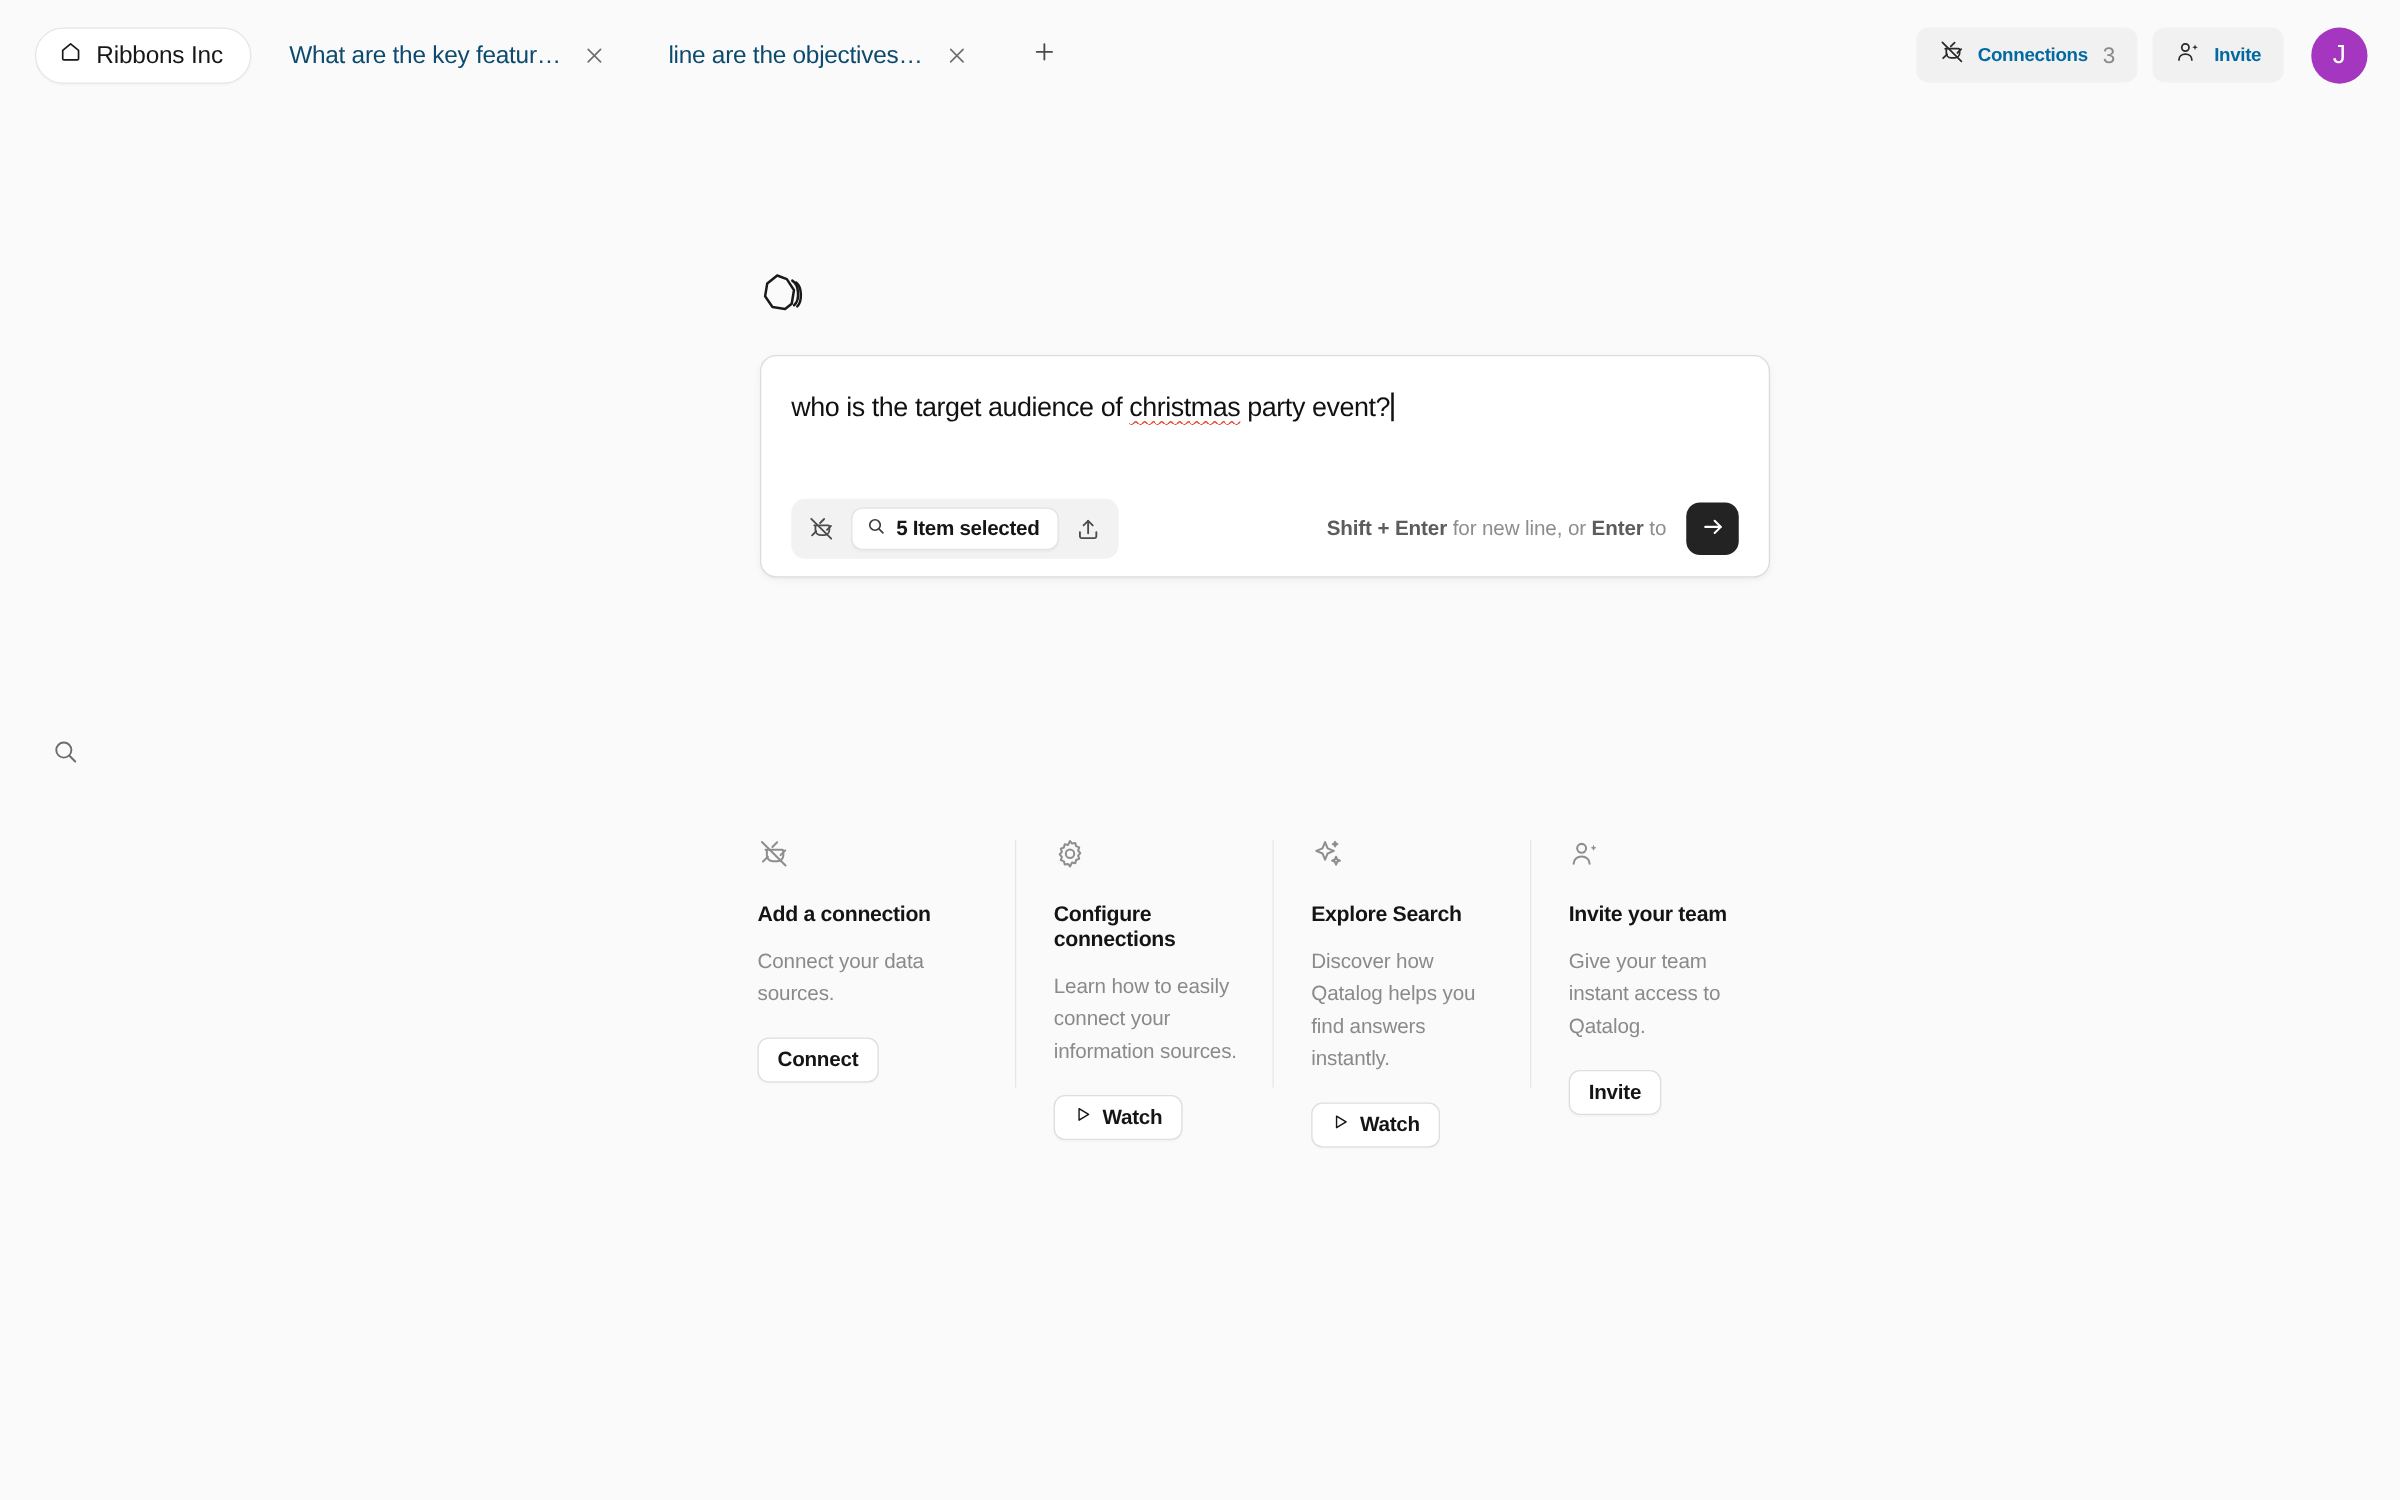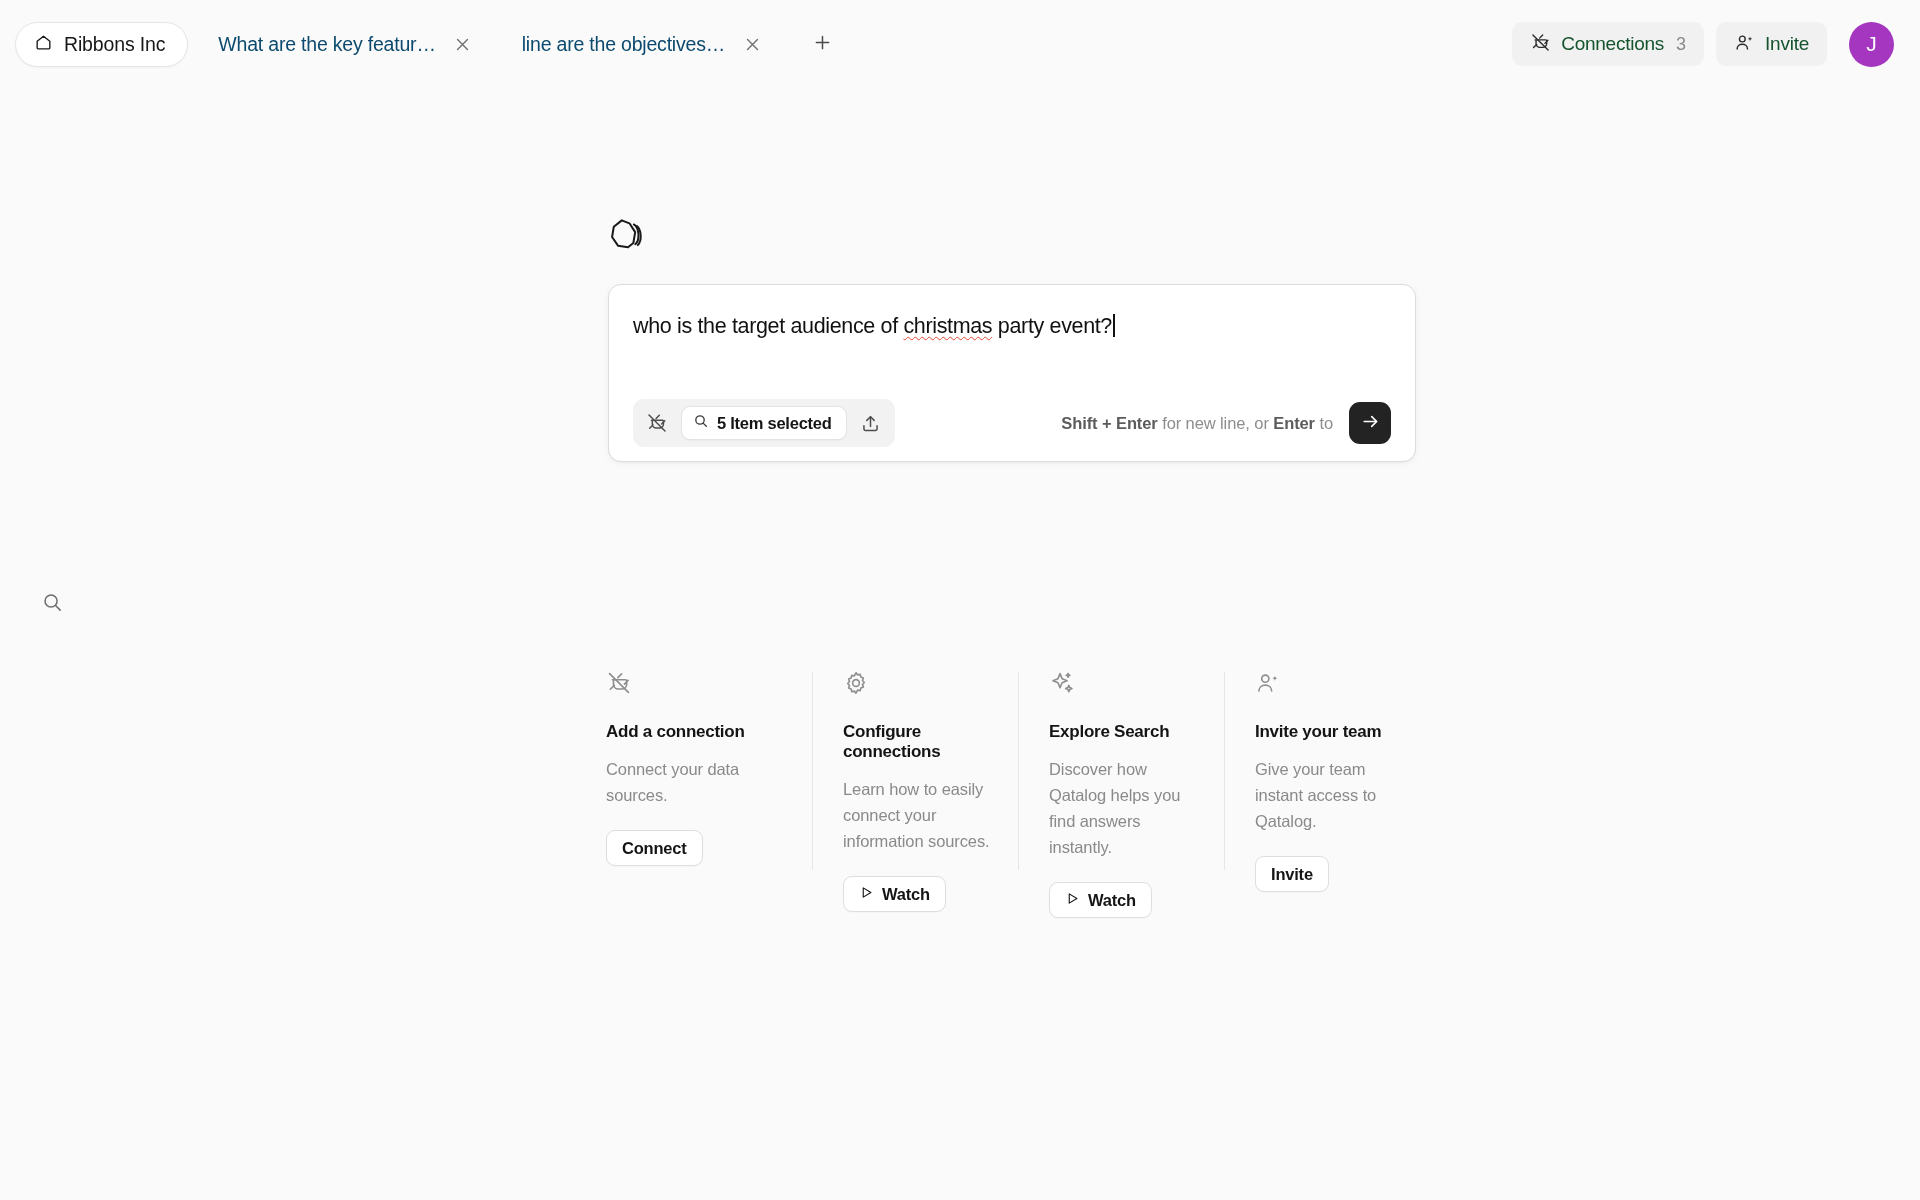--- a/index.html
+++ b/index.html
@@ -16,21 +16,21 @@
     color: #1A1A1A;
     -webkit-font-smoothing: antialiased;
   }
 
   
   .topbar {
     position: relative;
     height: 88px;
     display: flex;
     align-items: center;
-    padding: 0 26px 0 15px;
+    padding: 0 26px 0 28px;
     justify-content: flex-end;
   }
 
   .tabstrip {
     display: flex;
     align-items: center;
     gap: 0px;
     flex: 1 1 auto;
     min-width: 0;
   }
@@ -104,24 +104,24 @@
     align-items: center;
     gap: 10px;
     height: 44px;
     padding: 0 18px;
     background: #F1F1F1;
     border-radius: 10px;
     cursor: pointer;
     white-space: nowrap;
   }
   .pill-btn .pb-label {
-    font-size: 19px;
-    font-weight: 400;
+    font-size: 15px;
+    font-weight: 700;
     letter-spacing: -0.25px;
-    color: #14532d;
+    color: #0369a1;
   }
   .pill-btn .pb-count {
     font-size: 18px;
     color: #8A8A8A;
     margin-left: 2px;
   }
   .avatar {
     width: 45px; height: 45px;
     border-radius: 50%;
     background: #A436BF;

